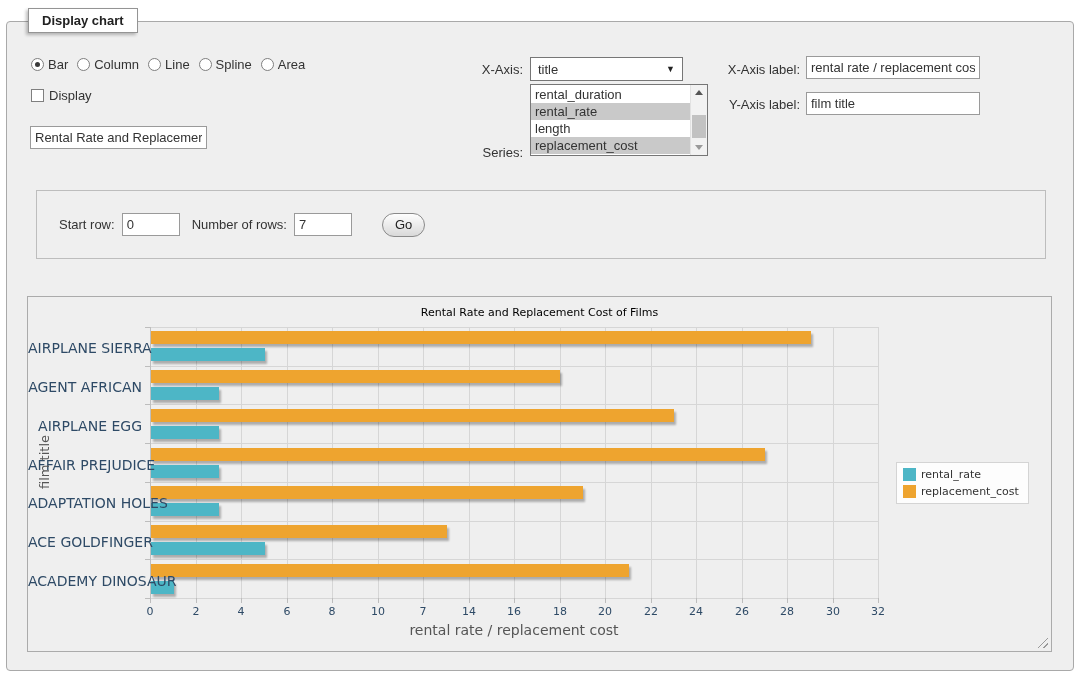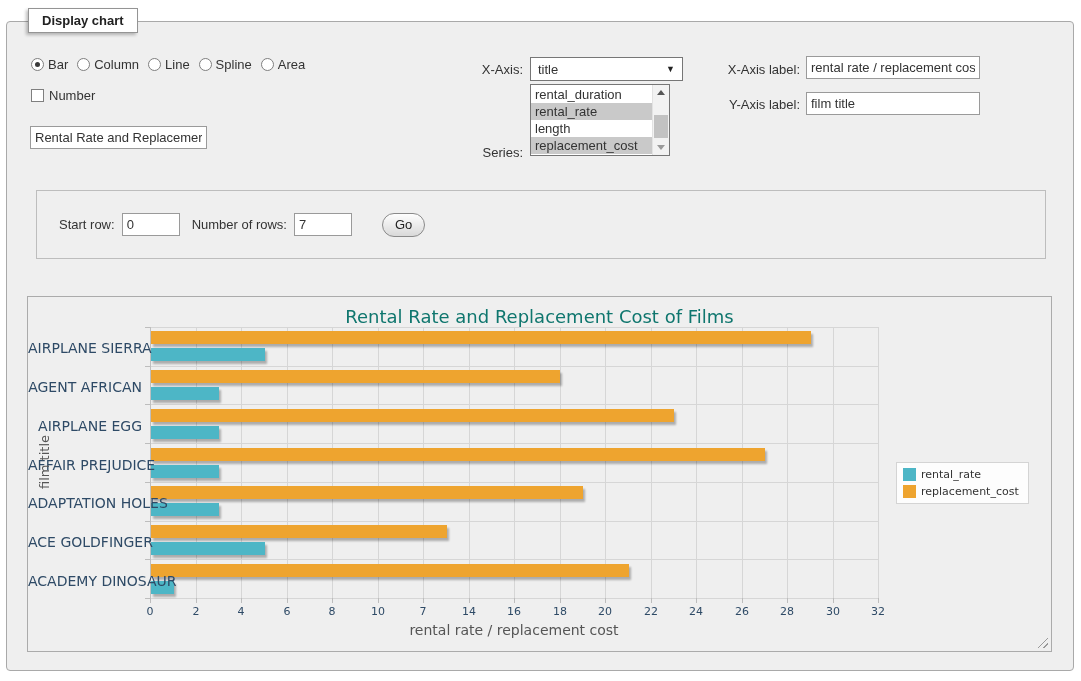--- a/index.html
+++ b/index.html
@@ -32,21 +32,21 @@
   .lbl-xaxis   { left:440px; top:62px;  width:83px; }
   .lbl-series  { left:440px; top:145px; width:83px; }
   .lbl-xlabel  { left:688px; top:62px;  width:112px; }
   .lbl-ylabel  { left:688px; top:97px;  width:112px; }
 
   .select-box { position:absolute; left:530px; top:57px; width:153px; height:24px; background:#fff;
                 border:1px solid #767676; display:flex; align-items:center; justify-content:space-between;
                 padding:0 7px; cursor:default; }
   .select-arrow { font-size:9px; color:#222; }
 
-  .series-list { position:absolute; left:530px; top:84px; width:140px; height:72px; background:#fff;
+  .series-list { position:absolute; left:530px; top:84px; width:178px; height:72px; background:#fff;
                  border:1px solid #767676; display:flex; overflow:hidden; }
   .series-options { flex:1; padding-top:1px; }
   .series-option { height:17px; line-height:17px; padding-left:4px; white-space:nowrap; overflow:hidden; }
   .series-option.selected { background:#c9c9c9; }
   .sb { width:17px; background:#f2f2f2; border-left:1px solid #e2e2e2; position:relative; flex:none; }
   .sb-up, .sb-down { position:absolute; left:0; right:0; height:15px; display:flex;
                      align-items:center; justify-content:center; }
   .sb-up { top:0; } .sb-down { bottom:0; }
   .tri-up { width:0; height:0; border-left:4px solid transparent; border-right:4px solid transparent;
             border-bottom:5px solid #555; }
@@ -64,21 +64,21 @@
   .input-small { width:58px; margin-right:12px; }
   .go-btn { margin-left:18px; border:1px solid #8a8a8a; border-radius:12px;
             background:linear-gradient(#fefefe,#d9d9d9); padding:3px 12px 4px;
             font-family:"Liberation Sans",sans-serif; font-size:13px; color:#222; cursor:pointer; }
 
   
   .chart-box { position:absolute; left:27px; top:296px; width:1025px; height:356px;
                border:1px solid #ababab; background:#efefef;
                font-family:"DejaVu Sans", sans-serif; }
   .chart-title { position:absolute; top:9px; left:0; right:0; text-align:center;
-                 font-size:18px; color:#0f766e; }
+                 font-size:11px; color:#000000; }
   .plot { position:absolute; left:122px; top:30px; width:728px; height:271px; }
   .gridline-v { position:absolute; top:0; bottom:0; width:1px; background:#d6d6d6; }
   .gridline-h { position:absolute; left:0; right:0; height:1px; background:#d6d6d6; }
   .axis-left  { position:absolute; left:0; top:0; bottom:0; width:1px; background:#bfbfbf; }
   .bar { position:absolute; height:13px; box-shadow:2px 3px 2px rgba(0,0,0,0.28); }
   .cat-label { position:absolute; left:0; width:114px; text-align:right; font-size:14px;
                color:#2e4a66; white-space:nowrap; }
   .x-tick-label { position:absolute; transform:translateX(-50%); font-size:11px; color:#2e4a66; }
   .tick-x { position:absolute; width:1px; height:5px; background:#bdbdbd; }
   .tick-y { position:absolute; width:5px; height:1px; background:#bdbdbd; }
@@ -120,21 +120,21 @@
         <span>Spline</span>
       </span>
       <span class="radio-item">
         <span class="radio"></span>
         <span>Area</span>
       </span>
     </div>
 
   <div class="stacked-row">
     <span class="checkbox"></span>
-    <span>Number</span>
+    <span>Display</span>
   </div>
 
   <input class="text title-input" value="Rental Rate and Replacemer" style="">
 
   <div class="lbl lbl-xaxis">X-Axis:</div>
   <div class="select-box">
     <span>title</span>
     <span class="select-arrow">▼</span>
   </div>
 

